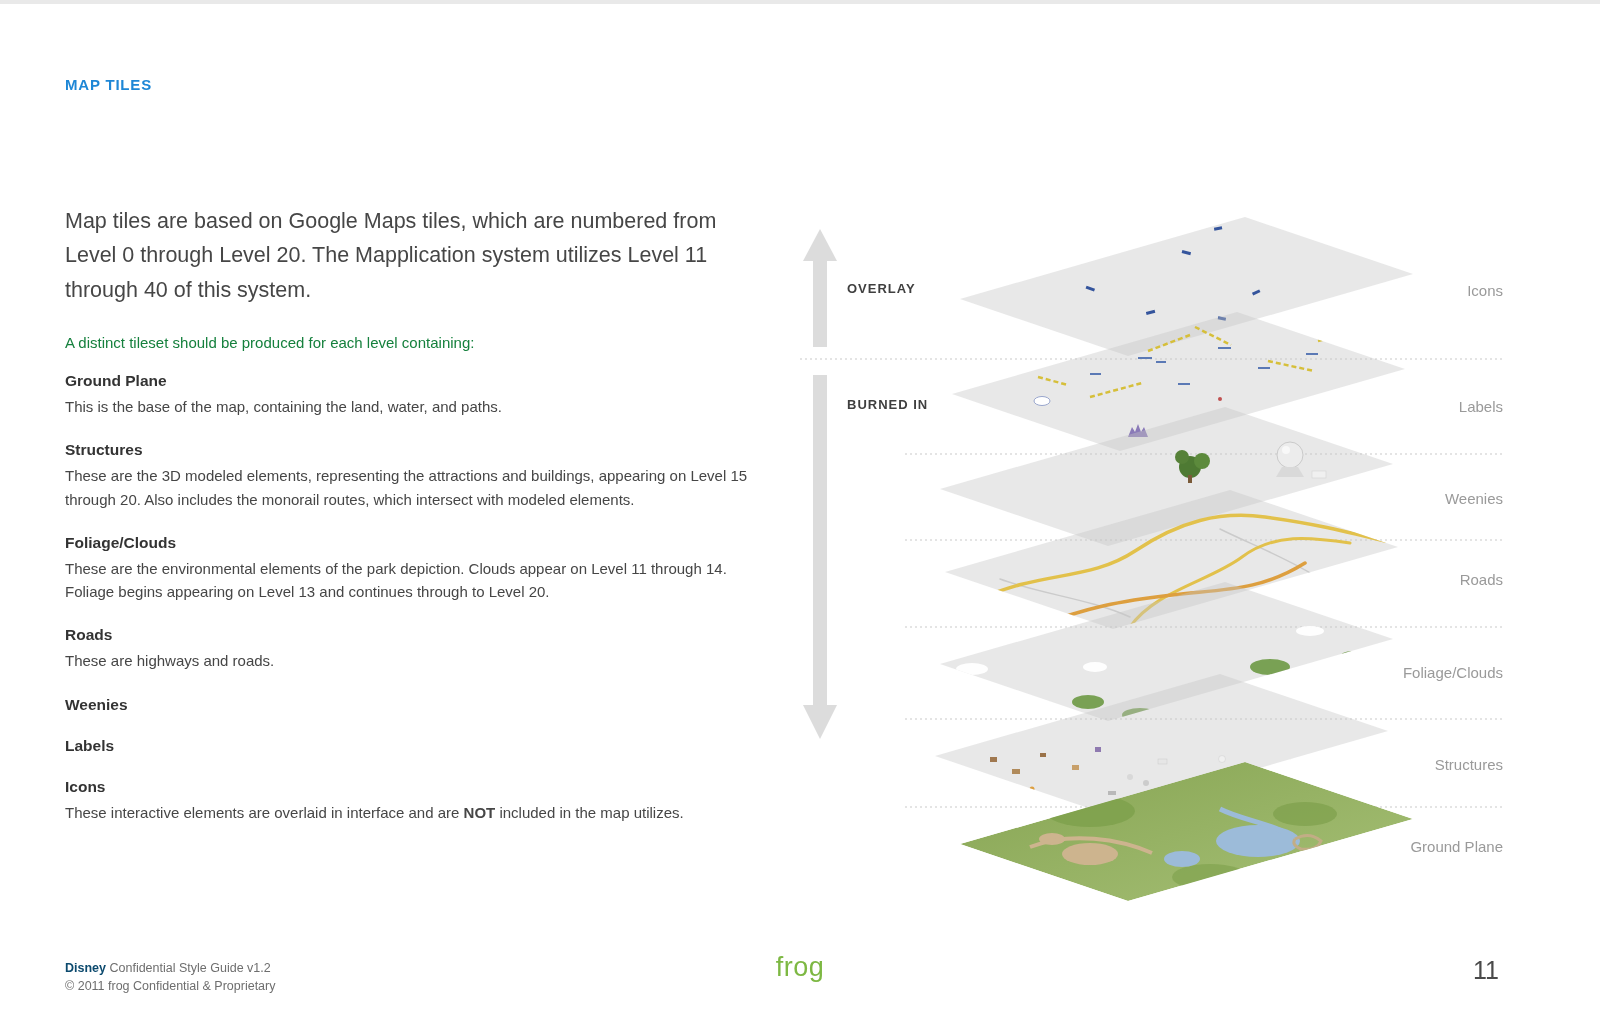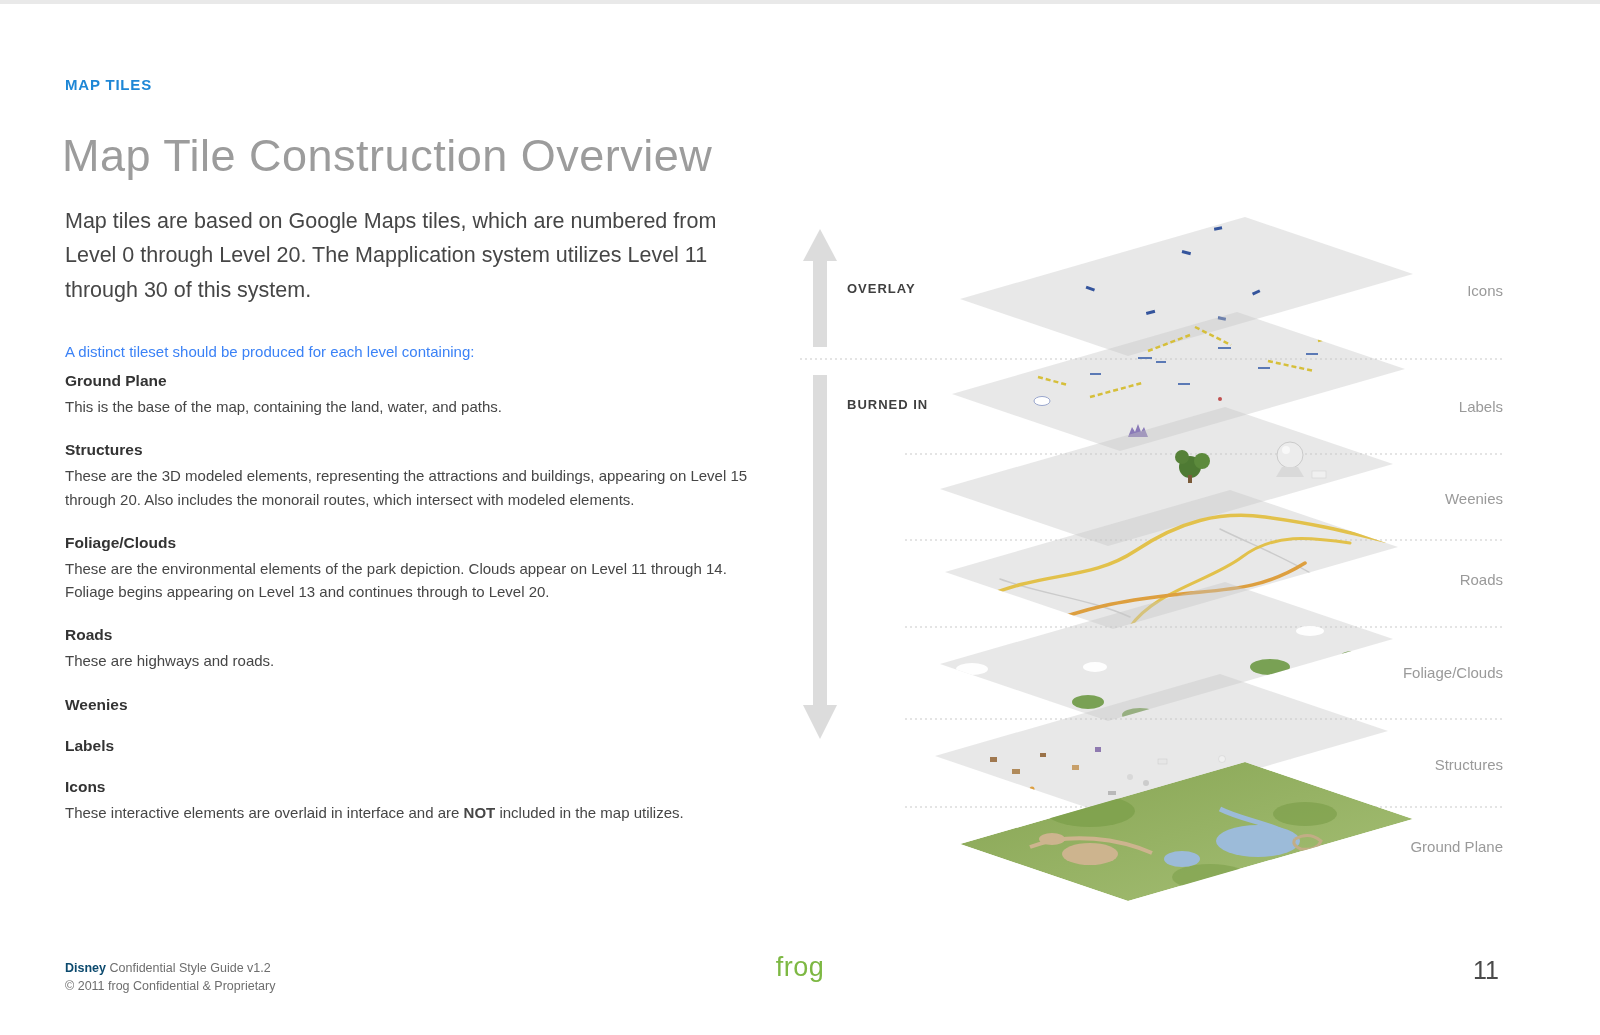--- a/index.html
+++ b/index.html
@@ -13,21 +13,21 @@
   }
   .page-title{
     position:absolute;left:62px;top:126px;font-size:45px;font-weight:300;
     color:#9c9c9c;letter-spacing:.5px;margin:0;
   }
   .intro{
     position:absolute;left:65px;top:200px;width:675px;font-size:21.5px;
     line-height:1.6;color:#464646;margin:0;
   }
   .subintro{
-    position:absolute;left:65px;top:339px;font-size:15px;color:#3b82f6;margin:0;
+    position:absolute;left:65px;top:330px;font-size:15px;color:#15803d;margin:0;
   }
   .sections{position:absolute;left:65px;top:368px;width:695px;}
   .section{margin-bottom:23px;}
   .section h3{font-size:15.5px;font-weight:bold;color:#333;margin:0 0 5px 0;}
   .section p{font-size:15px;line-height:1.55;color:#464646;margin:0;}
   .diagram{position:absolute;left:790px;top:195px;width:740px;height:720px;}
   .plane{fill:#c6c6c6;fill-opacity:.40;}
   .dotline{stroke:#c9c9c9;stroke-width:1;stroke-dasharray:2 3;}
   .layer-label{fill:#9a9a9a;font-size:15px;font-family:"Liberation Sans",sans-serif;}
   .zone-label{fill:#3f3f3f;font-size:13px;font-weight:bold;letter-spacing:1px;
@@ -44,22 +44,21 @@
   .footer-page{
     position:absolute;left:1473px;top:952px;font-size:25px;font-weight:normal;color:#4a4a4a;
   }
 </style>
 </head>
 <body>
 
 <div class="slide">
 
   <div class="eyebrow">MAP TILES</div>
-  <h1 class="page-title">Map Tile Construction Overview</h1>
-  <p class="intro">Map tiles are based on Google Maps tiles, which are numbered from Level 0 through Level 20. The Mapplication system utilizes Level 11 through 30 of this system.</p>
+  <p class="intro">Map tiles are based on Google Maps tiles, which are numbered from Level 0 through Level 20. The Mapplication system utilizes Level 11 through 40 of this system.</p>
   <p class="subintro">A distinct tileset should be produced for each level containing:</p>
 
   <div class="sections">
     <div class="section">
       <h3>Ground Plane</h3>
       <p>This is the base of the map, containing the land, water, and paths.</p>
     </div>
     <div class="section">
       <h3>Structures</h3>
       <p>These are the 3D modeled elements, representing the attractions and buildings, appearing on Level 15 through 20. Also includes the monorail routes, which intersect with modeled elements.</p>

